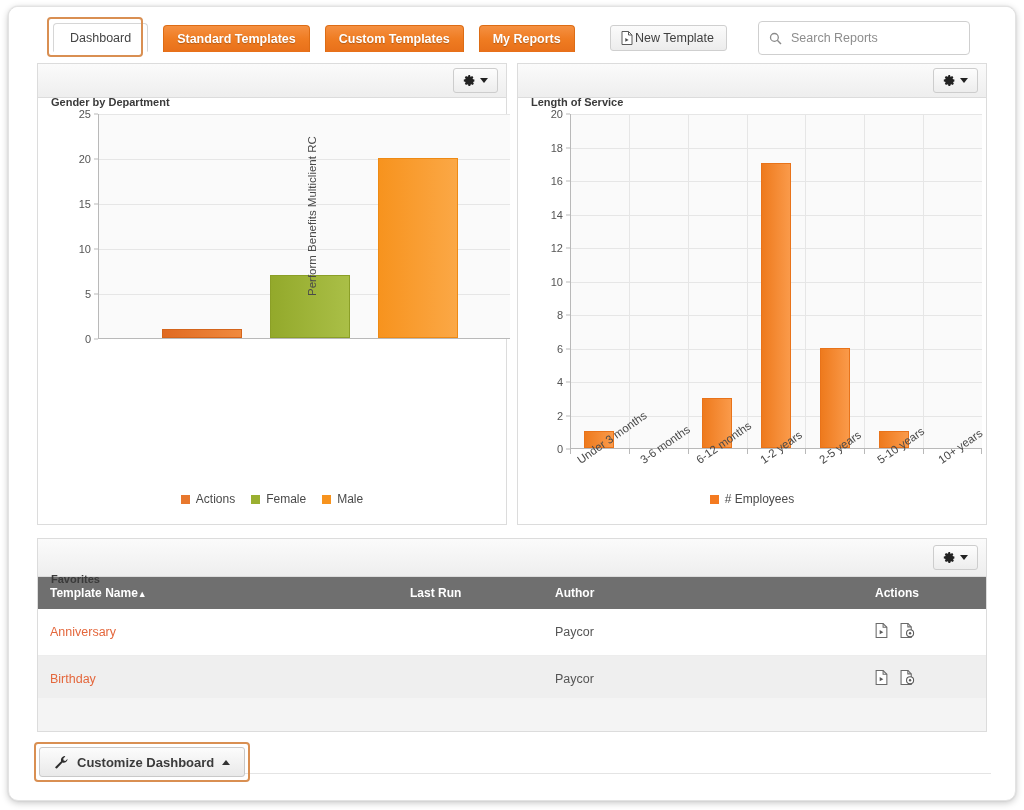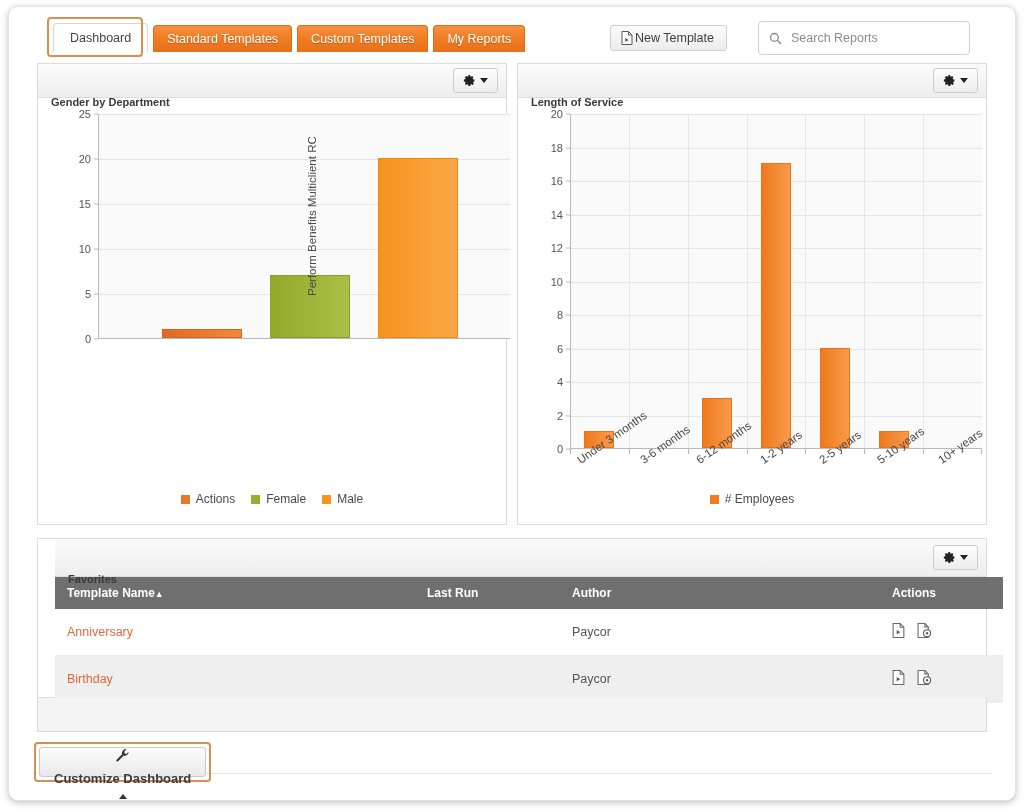--- a/index.html
+++ b/index.html
@@ -28,28 +28,28 @@
   }
 
   
   .topbar {
     position: absolute;
     left: 0; top: 0; right: 0; height: 50px;
     background: #ffffff;
   }
   .tabs {
     position: absolute; left: 44px; top: 16px;
-    display: flex; align-items: flex-end; gap: 5px;
+    display: flex; align-items: flex-end; gap: 15px;
   }
   .tab {
     height: 27px;
     padding: 0 13px;
     display: flex; align-items: center;
     font-size: 12.5px;
-    font-weight: normal;
+    font-weight: bold;
     color: #ffffff;
     background: linear-gradient(to bottom,#f59042 0%, #ef7c22 50%, #e8701a 100%);
     border-radius: 4px 4px 0 0;
     border: 1px solid #dd6c14;
     border-bottom: none;
     text-shadow: 0 1px 1px rgba(0,0,0,0.25);
     cursor: pointer;
     white-space: nowrap;
   }
   .tab.active {
@@ -169,21 +169,21 @@
     transform: rotate(-90deg);
   }
   .legend {
     position: absolute; bottom: 10px; left: 0; right: 0;
     display: flex; justify-content: center; align-items: center; gap: 16px;
   }
   .legend-item { display: flex; align-items: center; gap: 6px; font-size: 12px; color: #4a4a4a; }
   .legend-swatch { width: 9px; height: 9px; display: inline-block; }
 
   
-  .fav-panel { position: absolute; padding-left: 17px; }
+  .fav-panel { position: absolute; }
   .tbl { width: 100%; border-collapse: collapse; table-layout: fixed; }
   .tbl thead th {
     background: #6f6f6f;
     color: #ffffff;
     font-size: 12px;
     font-weight: bold;
     text-align: left;
     padding: 9px 0 9px 12px;
     height: 32px;
   }
@@ -209,21 +209,20 @@
   }
   .customize-btn {
     height: 30px; padding: 0 14px;
     display: flex; align-items: center; gap: 8px;
     font-size: 13px; font-weight: bold; color: #3b3b3b;
     background: linear-gradient(to bottom,#fcfcfc,#e9e9e9);
     border: 1px solid #c9c9c9;
     border-radius: 3px;
     cursor: pointer;
     white-space: nowrap;
-    flex-direction: column;
   }
   .bottom-rule {
     position: absolute; left: 36px; right: 24px; bottom: 26px;
     height: 1px; background: #e4e4e4;
   }
   .fav-foot {
     position: absolute;
     background: #f4f4f4;
     border: 1px solid #dcdcdc;
     border-top: none;

